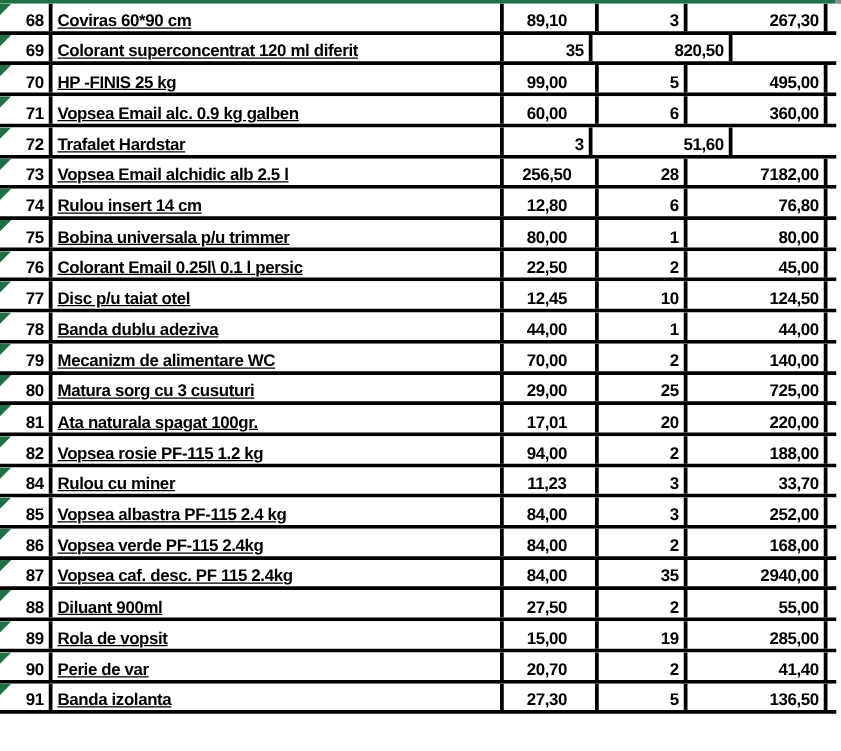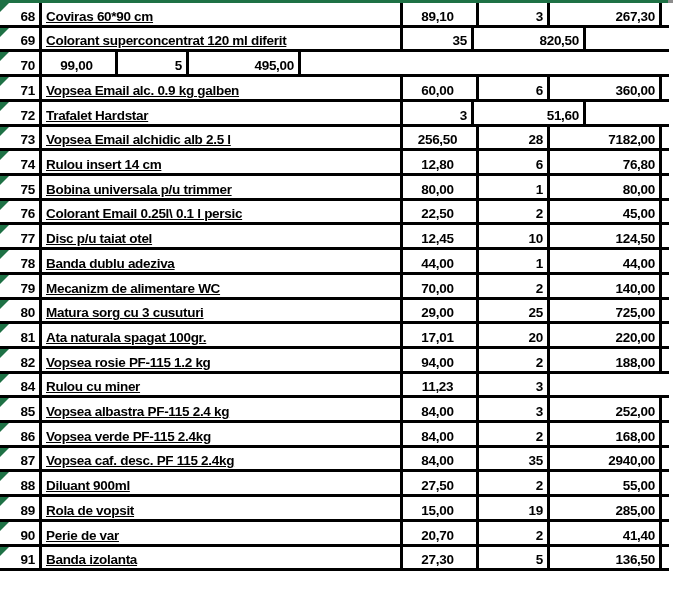--- a/index.html
+++ b/index.html
@@ -109,20 +109,23 @@
       <div class="cell c-total">
         <span>820,50</span>
       </div>
     </div>
 
     <div class="row">
       <div class="cell c-num">
         <span class="tri"></span>
         <span>70</span>
       </div>
+      <div class="cell c-name">
+        <span>HP -FINIS 25 kg</span>
+      </div>
       <div class="cell c-price">
         <span>99,00</span>
       </div>
       <div class="cell c-qty">
         <span>5</span>
       </div>
       <div class="cell c-total">
         <span>495,00</span>
       </div>
     </div>
@@ -360,20 +363,23 @@
       </div>
       <div class="cell c-name">
         <span>Rulou cu miner</span>
       </div>
       <div class="cell c-price">
         <span>11,23</span>
       </div>
       <div class="cell c-qty">
         <span>3</span>
       </div>
+      <div class="cell c-total">
+        <span>33,70</span>
+      </div>
     </div>
 
     <div class="row">
       <div class="cell c-num">
         <span class="tri"></span>
         <span>85</span>
       </div>
       <div class="cell c-name">
         <span>Vopsea albastra PF-115 2.4 kg</span>
       </div>

